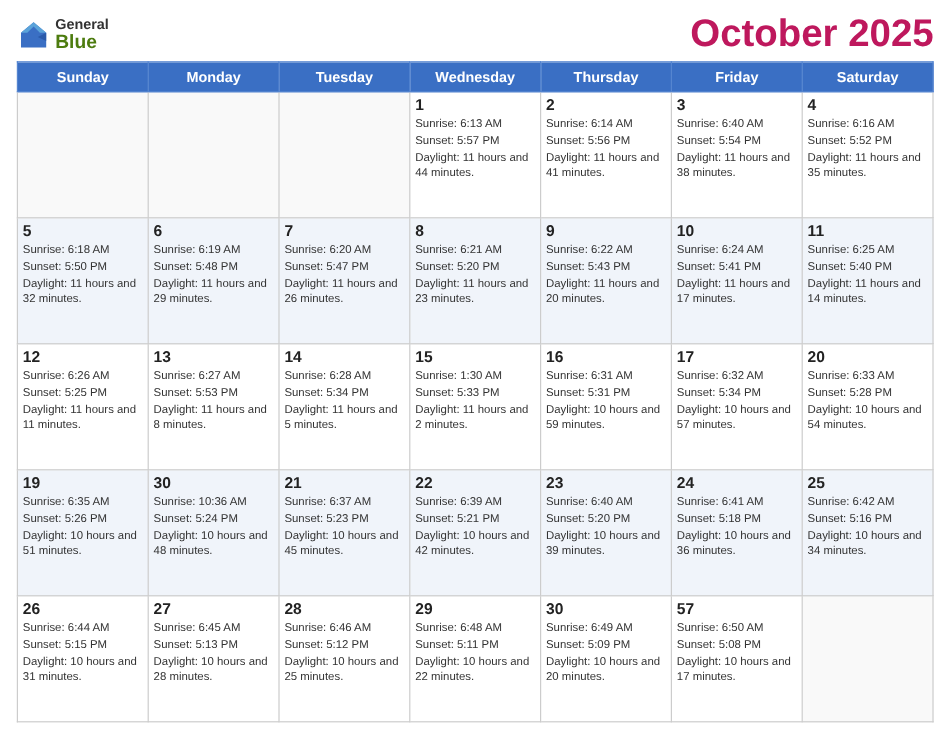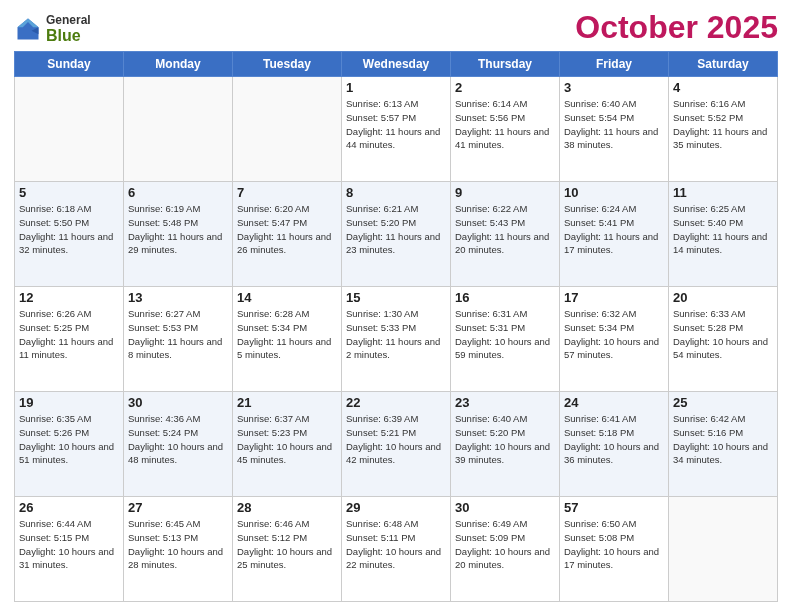--- a/index.html
+++ b/index.html
@@ -259,21 +259,21 @@
         </tr>
         <tr class="row-bg-alt">
           <td>
             <span class="day-number">19</span>
             <div class="day-info">Sunrise: 6:35 AM
 Sunset: 5:26 PM
 Daylight: 10 hours and 51 minutes.</div>
           </td>
           <td>
             <span class="day-number">30</span>
-            <div class="day-info">Sunrise: 4:36 AM
+            <div class="day-info">Sunrise: 10:36 AM
 Sunset: 5:24 PM
 Daylight: 10 hours and 48 minutes.</div>
           </td>
           <td>
             <span class="day-number">21</span>
             <div class="day-info">Sunrise: 6:37 AM
 Sunset: 5:23 PM
 Daylight: 10 hours and 45 minutes.</div>
           </td>
           <td>

